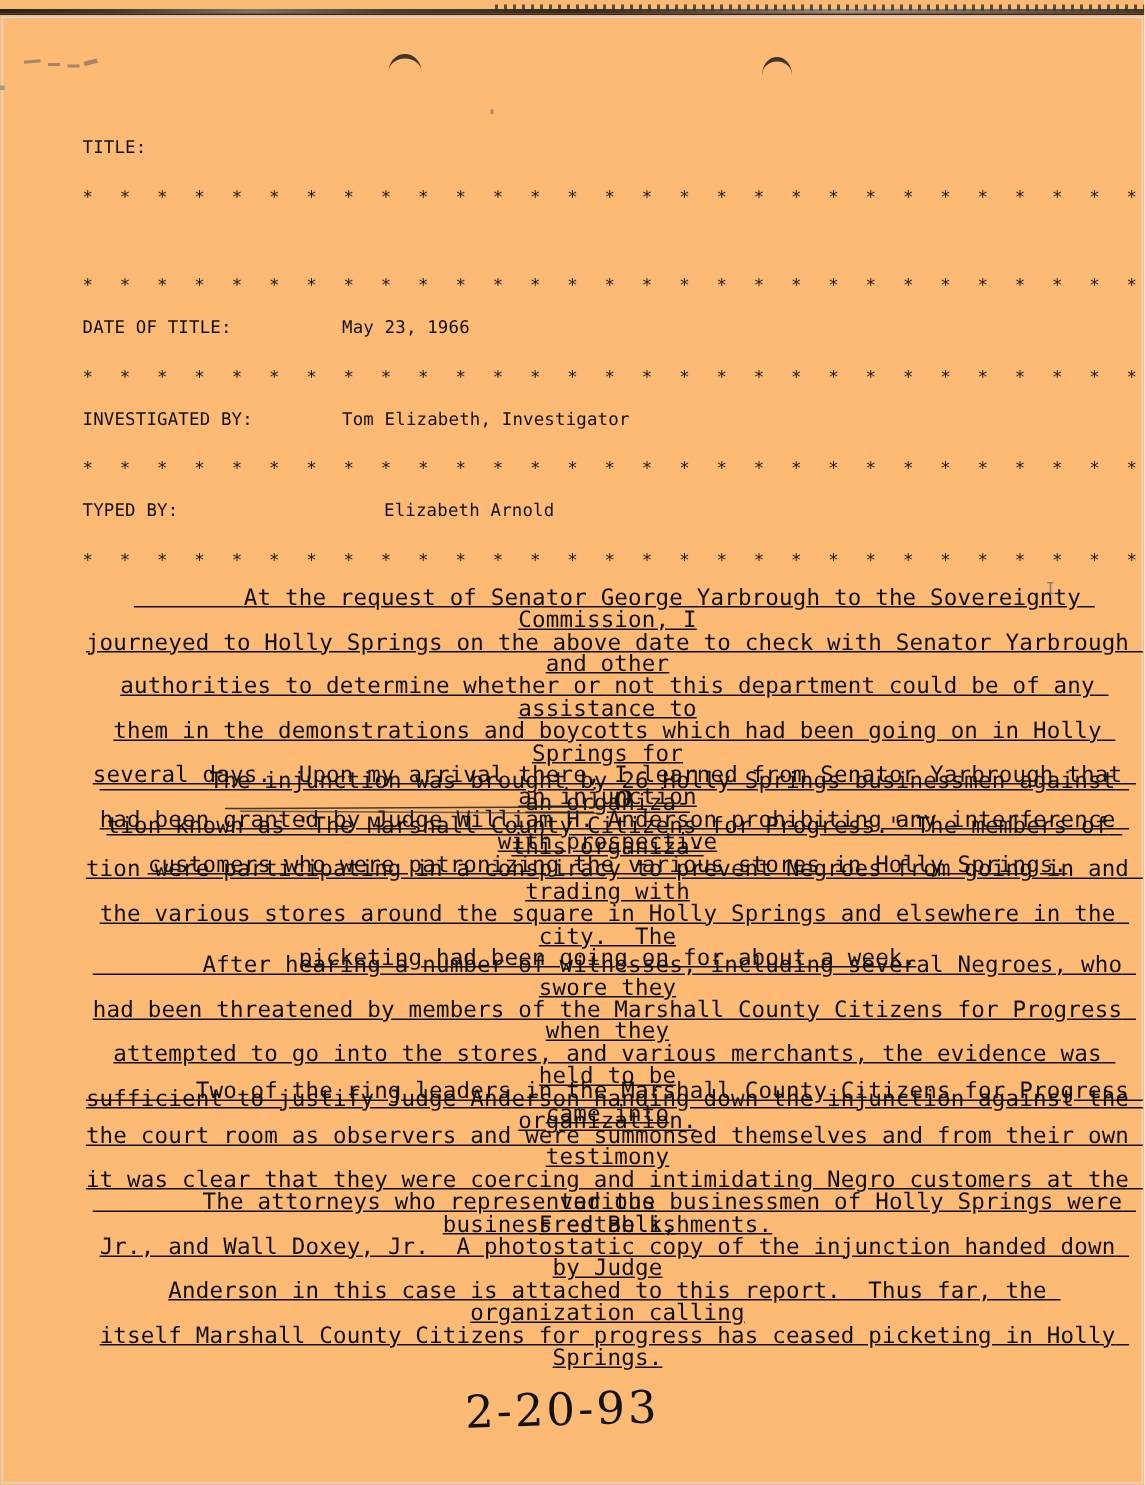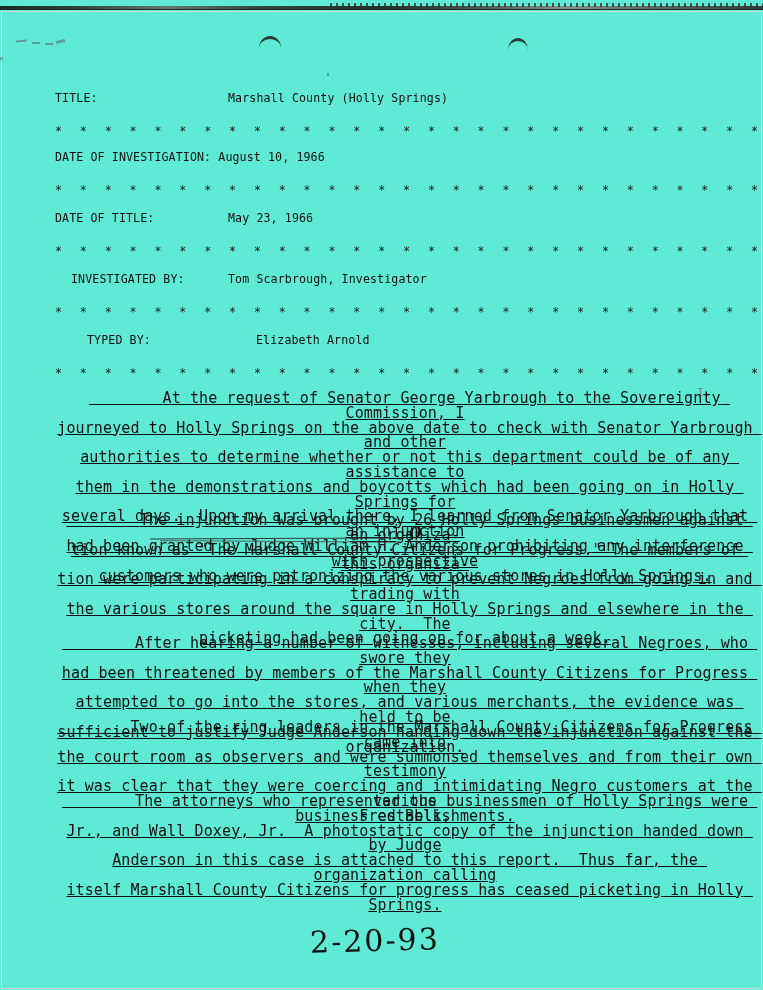--- a/index.html
+++ b/index.html
@@ -6,21 +6,21 @@
   html, body {
     margin: 0;
     padding: 0;
     background: #ffffff;
   }
   #page {
     position: relative;
     width: 763px;
     height: 990px;
     margin: 0;
-    background: #5eead4;
+    background: #fdba74;
     overflow: hidden;
     font-family: "DejaVu Sans Mono", "Liberation Mono", monospace;
     color: #101010;
   }
   
   .scan-edge-top {
     position: absolute;
     left: 0; top: 6px;
     width: 763px; height: 3px;
     background: linear-gradient(90deg,
@@ -159,39 +159,37 @@
   <div class="smudge" style="left:45px; top:43px; width:8px; height:2px;"></div>
   <div class="smudge" style="left:56px; top:40px; width:9px; height:3px; transform:rotate(-14deg);"></div>
   <div class="arc-mark" style="left:259px; top:36px; width:22px; height:9px;"></div>
   <div class="arc-mark" style="left:508px; top:38px; width:20px; height:9px;"></div>
   <div class="smudge" style="left:327px; top:73px; width:2px; height:3px; opacity:.5;"></div>
   <div class="smudge" style="left:0px; top:57px; width:3px; height:3px; opacity:.45;"></div>
 
   <div class="sheet">
 
     <div class="line hdr-label" style="top:91px;">TITLE:</div>
-    <div class="line hdr-value" style="top:91px;">Marshall County (Holly Springs)</div>
 
     <div class="stars" style="top:124px;">* * * * * * * * * * * * * * * * * * * * * * * * * * * * * * * * * * * * * * * * * * *</div>
 
-    <div class="line hdr-inline" style="top:150px;">DATE OF INVESTIGATION: August 10, 1966</div>
 
     <div class="stars" style="top:183px;">* * * * * * * * * * * * * * * * * * * * * * * * * * * * * * * * * * * * * * * * * * *</div>
 
     <div class="line hdr-label" style="top:211px;">DATE OF TITLE:</div>
     <div class="line hdr-value" style="top:211px;">May 23, 1966</div>
 
     <div class="stars" style="top:244px;">* * * * * * * * * * * * * * * * * * * * * * * * * * * * * * * * * * * * * * * * * * *</div>
 
-    <div class="line hdr-label" style="top:272px;margin-left:16px;">INVESTIGATED BY:</div>
-    <div class="line hdr-value" style="top:272px;">Tom Scarbrough, Investigator</div>
+    <div class="line hdr-label" style="top:272px;">INVESTIGATED BY:</div>
+    <div class="line hdr-value" style="top:272px;">Tom Elizabeth, Investigator</div>
 
     <div class="stars" style="top:305px;">* * * * * * * * * * * * * * * * * * * * * * * * * * * * * * * * * * * * * * * * * * *</div>
 
-    <div class="line hdr-label" style="top:333px;margin-left:32px;">TYPED BY:</div>
+    <div class="line hdr-label" style="top:333px;">TYPED BY:</div>
     <div class="line hdr-value" style="top:333px;margin-left:28px;">Elizabeth Arnold</div>
 
     <div class="stars" style="top:366px;">* * * * * * * * * * * * * * * * * * * * * * * * * * * * * * * * * * * * * * * * * * *</div>
 
     <div class="stray-i" style="left:697px; top:386px;">I</div>
 
     <div class="para" style="top:391px;">        At the request of Senator George Yarbrough to the Sovereignty Commission, I
 journeyed to Holly Springs on the above date to check with Senator Yarbrough and other
 authorities to determine whether or not this department could be of any assistance to
 them in the demonstrations and boycotts which had been going on in Holly Springs for

